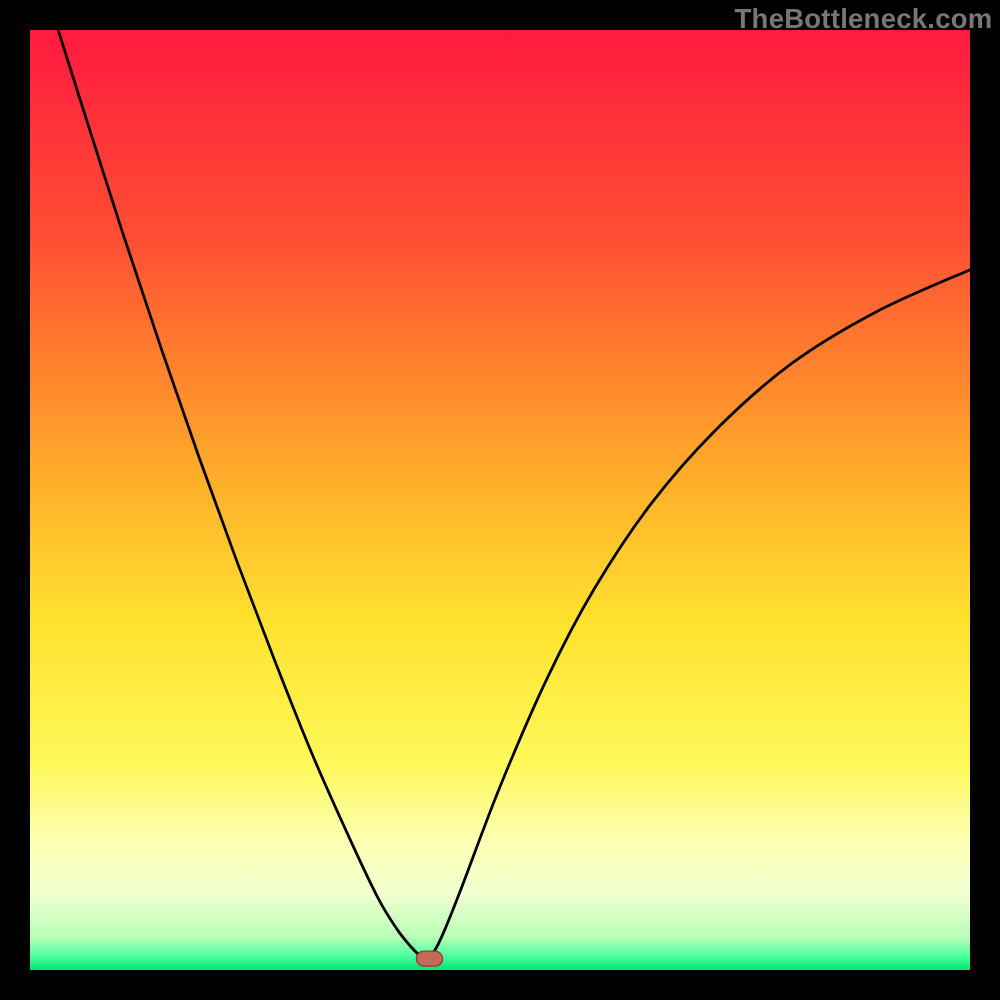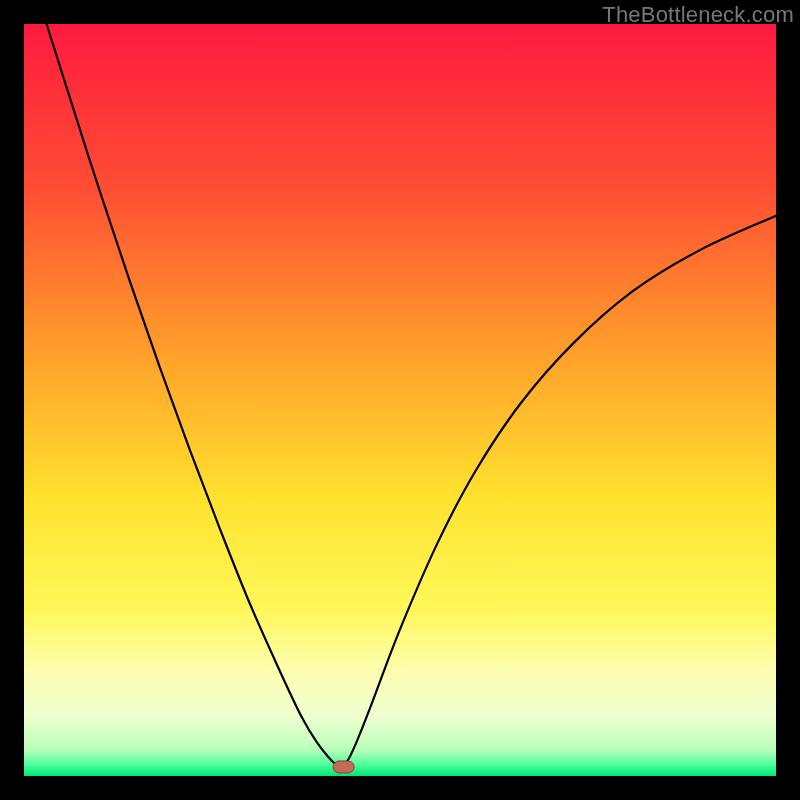--- a/index.html
+++ b/index.html
@@ -25,21 +25,21 @@
     top: 0;
     width: 752px;
     height: 752px;
   }
   .watermark {
     position: absolute;
     top: 2px;
     right: 6px;
     color: #777;
     font-size: 22px;
-    font-weight: 400;
+    font-weight: 700;
     letter-spacing: 0.2px;
     z-index: 5;
   }
   svg { display: block; }
 </style>
 </head>
 <body>
 
 <div class="watermark">TheBottleneck.com</div>
 

